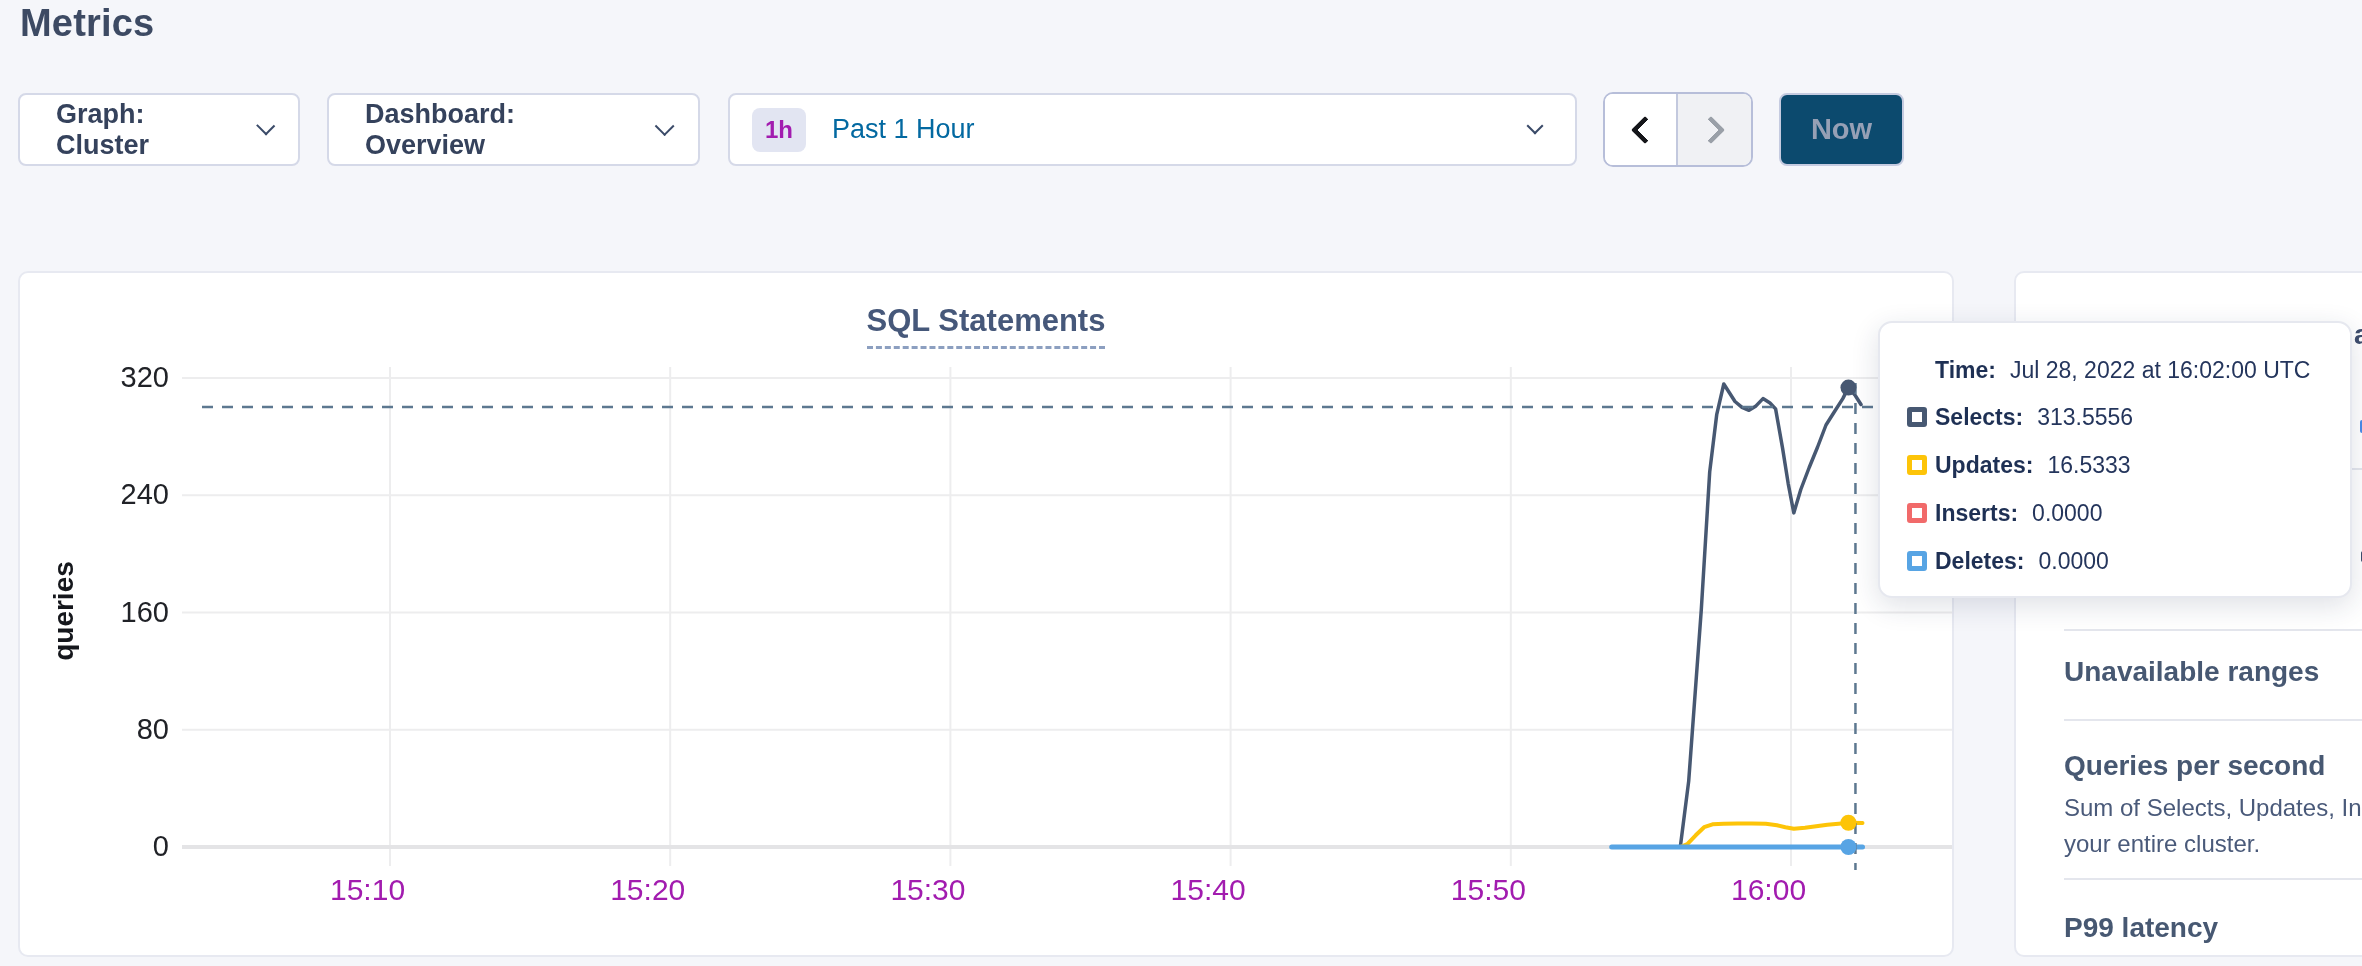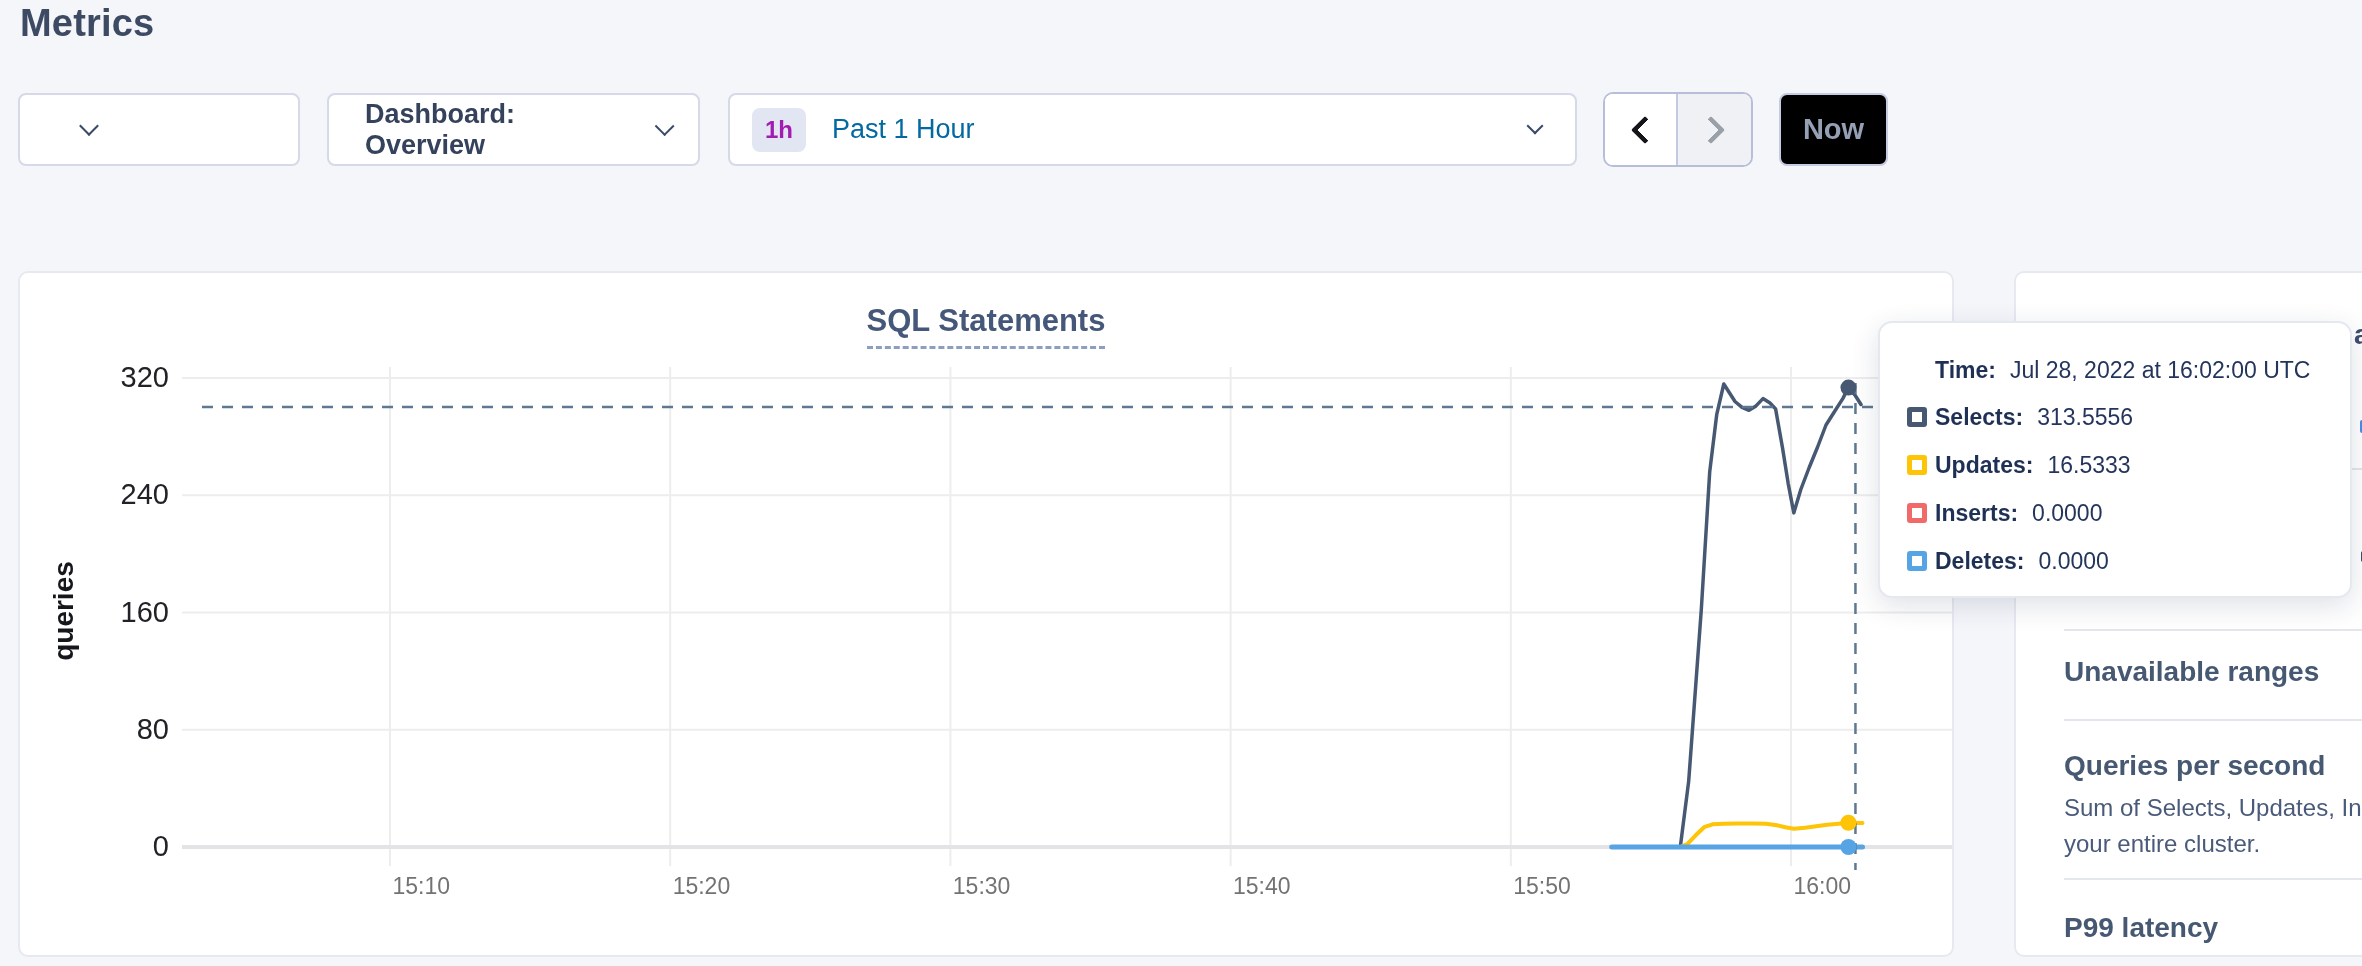--- a/index.html
+++ b/index.html
@@ -42,22 +42,22 @@
     display:flex; overflow:hidden;
   }
   .arrow-btn { width:50%; display:flex; align-items:center; justify-content:center; cursor:pointer; }
   .arrow-btn.prev { border-right:2px solid #c3c9de; background:#fff; }
   .arrow-btn.next { background:#f0f1f4; }
   .chev-left { width:20px; height:20px; border-width:5px 5px 0 0; border-color:#15161a;
                transform:rotate(-135deg); border-radius:2px; margin-left:8px; }
   .chev-right { width:20px; height:20px; border-width:5px 5px 0 0; border-color:#9aa0a8;
                 transform:rotate(45deg); border-radius:2px; margin-right:8px; }
   .now-btn {
-    position:absolute; left:1779px; top:93px; width:109px; height:73px;
-    background:#000000; border:2px solid #c5cbe0; border-radius:8px;
+    position:absolute; left:1779px; top:93px; width:125px; height:73px;
+    background:#0c4a6e; border:2px solid #c5cbe0; border-radius:8px;
     font-size:29px; font-weight:600; color:#96a0b5;
     display:flex; align-items:center; justify-content:center; cursor:pointer;
     font-family:inherit;
   }
   
   .card { position:absolute; background:#fff; border:2px solid #e7e9f1; border-radius:10px; }
   #chart-card { left:18px; top:271px; width:1936px; height:686px; z-index:1; }
   #sidebar   { left:2014px; top:271px; width:366px; height:686px; z-index:1; overflow:visible; }
   
   .chart-title-wrap { position:absolute; top:30px; left:0; width:100%; text-align:center; }
@@ -65,22 +65,22 @@
     display:inline-block; font-size:31px; font-weight:700; color:#46587a;
     border-bottom:3px dashed #8c9fc0; padding-bottom:7px; cursor:help;
   }
   .y-axis-label {
     position:absolute; left:-36px; top:322px; width:160px; text-align:center;
     transform:rotate(-90deg); font-size:28px; font-weight:700; color:#15171c;
   }
   #plot { position:absolute; left:0; top:0; }
   .y-tick { position:absolute; left:0; width:149px; text-align:right;
             font-size:29px; color:#202227; }
-  .x-tick { position:absolute; top:600px; width:120px; text-align:right;
-            font-size:23px; color:#737373; }
+  .x-tick { position:absolute; top:600px; width:120px; text-align:left;
+            font-size:30px; color:#a21caf; }
   
   #tooltip {
     position:absolute; left:1878px; top:321px; width:474px; height:277px;
     background:#fff; border:2px solid #e6e8ef; border-radius:14px;
     box-shadow:0 8px 28px rgba(30,40,80,.14); z-index:10;
     padding-top:24px; font-size:23px; color:#1e3054;text-align:center;
   }
   .tt-row { height:48px; display:flex; align-items:center; padding-left:27px; }
   .tt-row.time { height:46px; padding-left:55px; }
   .tt-swatch { width:20px; height:20px; border:5px solid #000; border-radius:3px;
@@ -100,20 +100,21 @@
                   background:#4a8be8; border-radius:2px; }
   .sb-frag-value { position:absolute; left:345px; top:278px; width:7px; height:11px;
                    background:#3e4d6d; border-radius:2px; }
 </style>
 </head>
 <body>
 
 <h1 class="page-title">Metrics</h1>
 
 <div class="ctrl dropdown" style="left:18px; width:282px;">
+  <span class="lbl">Graph: Cluster</span>
   <span class="chev chev-down"></span>
 </div>
 
 <div class="ctrl dropdown" style="left:327px; width:373px;">
   <span class="lbl">Dashboard: Overview</span>
   <span class="chev chev-down"></span>
 </div>
 
 <div class="ctrl time-selector">
   <span class="time-badge">1h</span>

